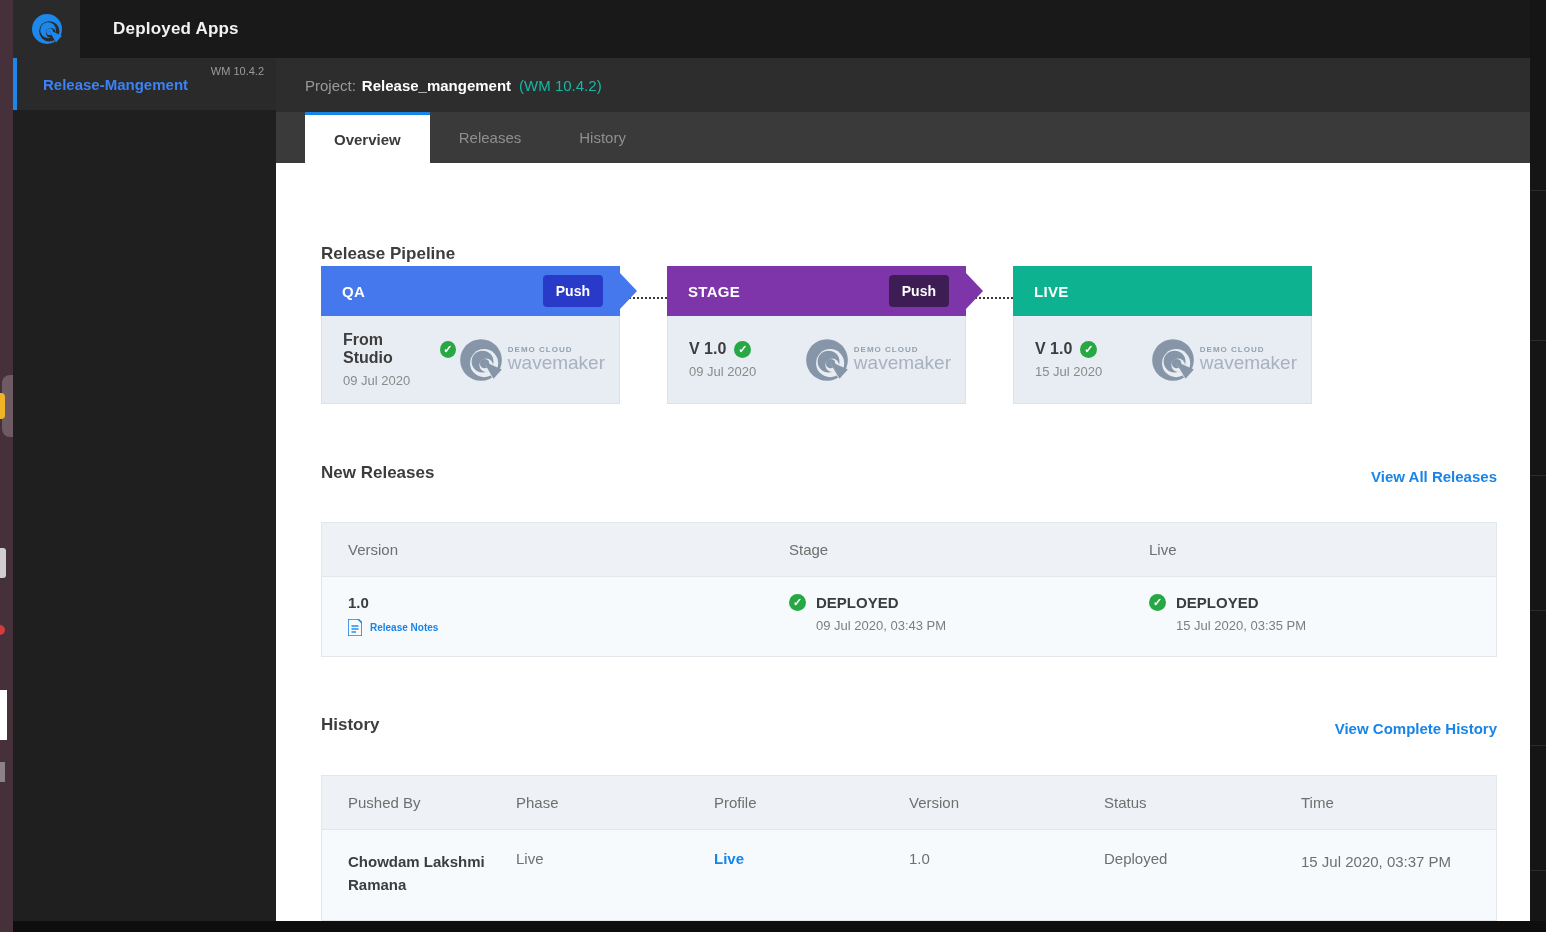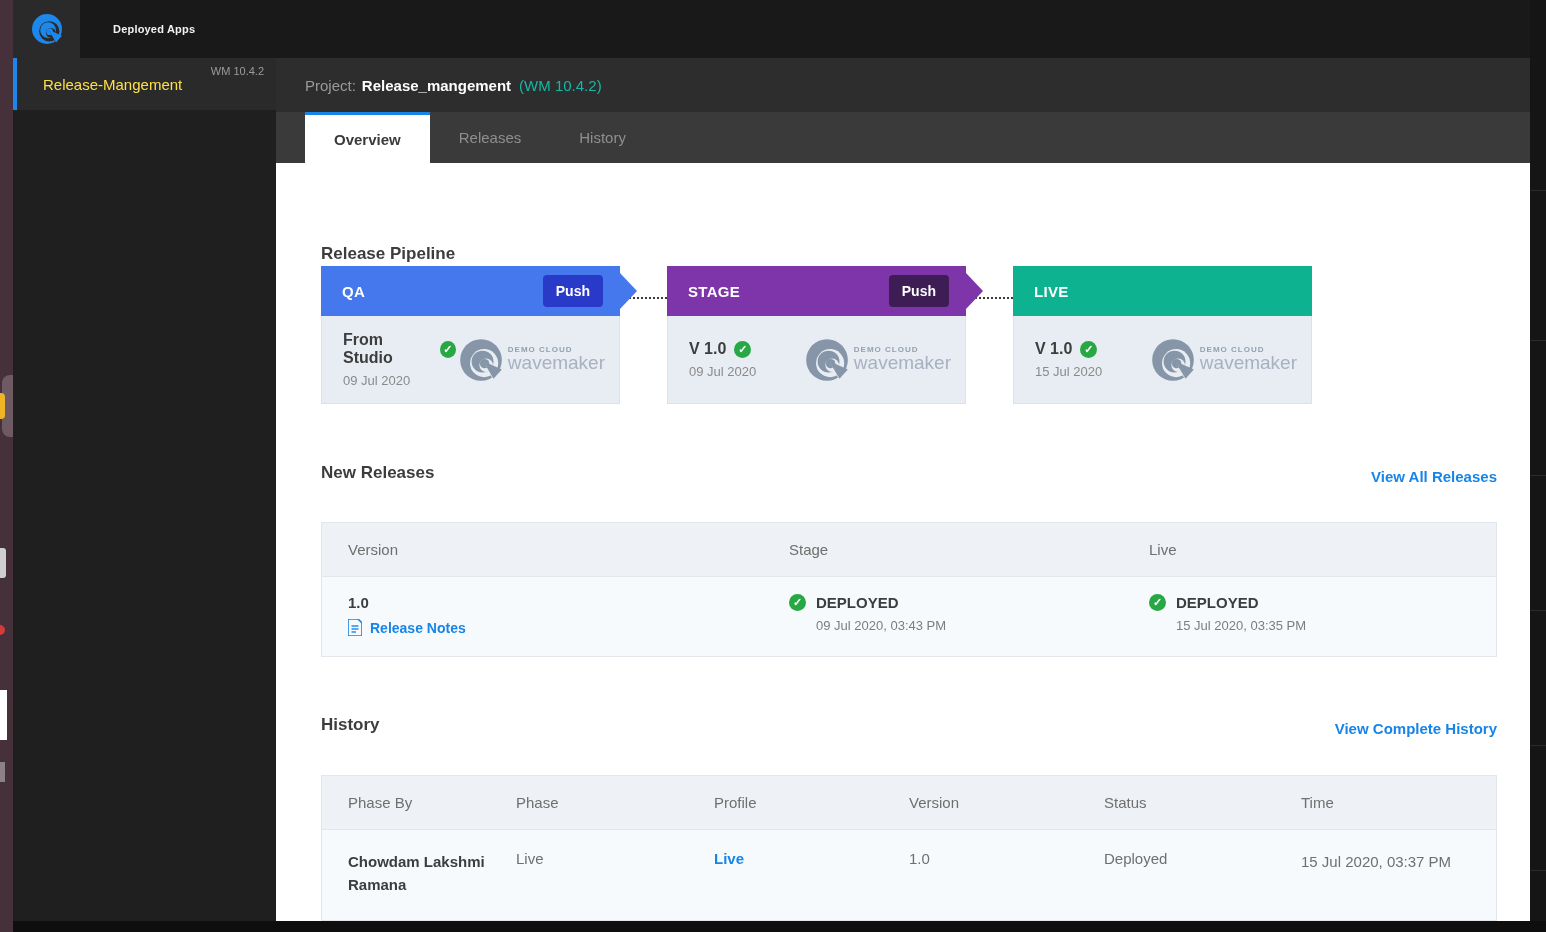--- a/index.html
+++ b/index.html
@@ -16,26 +16,26 @@
   .dock-white { position:absolute; left:0; top:690px; width:7px; height:50px; background:#fff; }
   .dock-gray2 { position:absolute; left:0; top:762px; width:5px; height:20px; background:#8d8188; }
 
   
   .app { position:absolute; left:13px; top:0; width:1517px; height:932px; background:#1f1f1f; }
 
   .topbar { position:absolute; left:0; top:0; width:100%; height:58px; background:#191919; }
   .logo-box { position:absolute; left:0; top:0; width:67px; height:58px; background:#2a2a2a;
               display:flex; align-items:center; justify-content:center; cursor:pointer; }
   .topbar-title { position:absolute; left:100px; top:0; height:58px; display:flex; align-items:center;
-                  color:#f2f2f2; font-size:11px; font-weight:bold; letter-spacing:.2px; }
+                  color:#f2f2f2; font-size:17px; font-weight:bold; letter-spacing:.2px; }
 
   
   .sidebar { position:absolute; left:0; top:58px; width:263px; height:863px; background:#1f1f1f; }
   .side-item { position:relative; height:52px; background:#2a2a2a; border-left:4px solid #1d86ea; cursor:pointer; }
-  .side-item-name { position:absolute; left:26px; top:18px; color:#fde047; font-size:15px; font-weight:normal; }
+  .side-item-name { position:absolute; left:26px; top:18px; color:#3b82f6; font-size:15px; font-weight:bold; }
   .side-item-ver { position:absolute; right:12px; top:7px; color:#9b9b9b; font-size:11px; }
 
   
   .main { position:absolute; left:263px; top:58px; width:1254px; height:863px; background:#fff; }
   .proj-header { position:absolute; left:0; top:0; width:100%; height:54px; background:#2d2d2d;
                  display:flex; align-items:center; padding-left:29px; font-size:15px; }
   .proj-label { color:#9a9a9a; }
   .proj-name { color:#fdfdfd; font-weight:bold; margin-left:6px; }
   .proj-ver { color:#14b8a6; margin-left:8px; }
 
@@ -83,21 +83,21 @@
   .tbl { width:1176px; border:1px solid #e3e6ea; }
   .tbl-head { display:flex; background:#eef1f5; height:53px; align-items:center;
               color:#6f6f6f; font-size:15px; }
   .tbl-row { display:flex; background:#f6fafd; border-top:1px solid #e3e6ea; align-items:flex-start; }
   .nr-c1 { width:467px; padding-left:26px; }
   .nr-c2 { width:360px; }
   .nr-c3 { flex:1; }
   .nr-row { padding:17px 0 20px 0; }
   .ver-val { color:#3d3d3d; font-size:15px; font-weight:bold; }
   .notes-link { display:flex; align-items:center; gap:8px; margin-top:8px; color:#1784e8;
-                font-size:14px; font-weight:bold; cursor:pointer;text-align:right; }
+                font-size:10px; font-weight:bold; cursor:pointer;text-align:right; }
   .dep-line { display:flex; align-items:center; gap:10px; }
   .dep-txt { color:#3d3d3d; font-size:15px; font-weight:bold; }
   .dep-time { color:#7d7d7d; font-size:13px; margin:7px 0 0 27px; }
 
   .h-c1 { width:194px; padding-left:26px; }
   .h-c2 { width:198px; }
   .h-c3 { width:195px; }
   .h-c4 { width:195px; }
   .h-c5 { width:197px; }
   .h-c6 { flex:1; padding-right:20px; }
@@ -321,21 +321,21 @@
           </div>
         </div>
 
         <div class="sec-row" style="margin-top:56px;">
           <h2 class="sec">History</h2>
           <a class="sec-link">View Complete History</a>
         </div>
 
         <div class="tbl" style="margin-top:38px;">
           <div class="tbl-head">
-            <div class="h-c1">Phase By</div>
+            <div class="h-c1">Pushed By</div>
             <div class="h-c2">Phase</div>
             <div class="h-c3">Profile</div>
             <div class="h-c4">Version</div>
             <div class="h-c5">Status</div>
             <div class="h-c6">Time</div>
           </div>
           <div class="tbl-row hist-row">
             <div class="h-c1 hist-name">Chowdam Lakshmi Ramana</div>
             <div class="h-c2">Live</div>
             <div class="h-c3"><span class="hist-link">Live</span></div>

